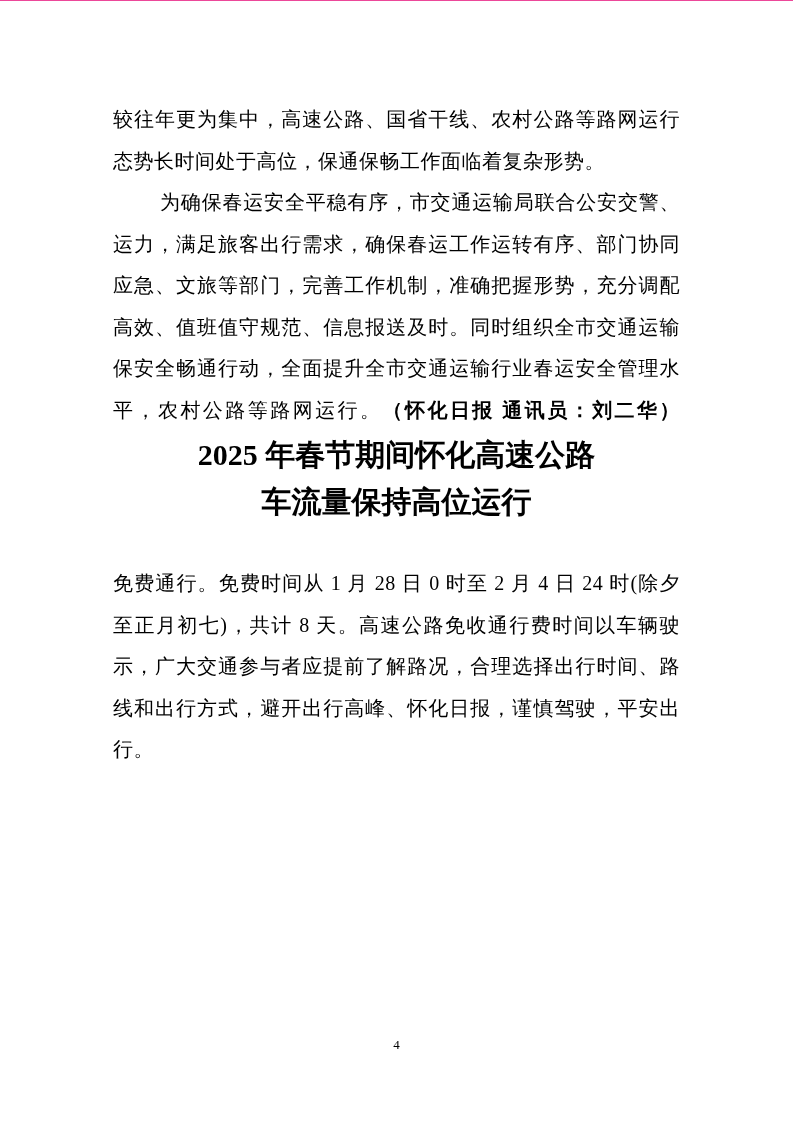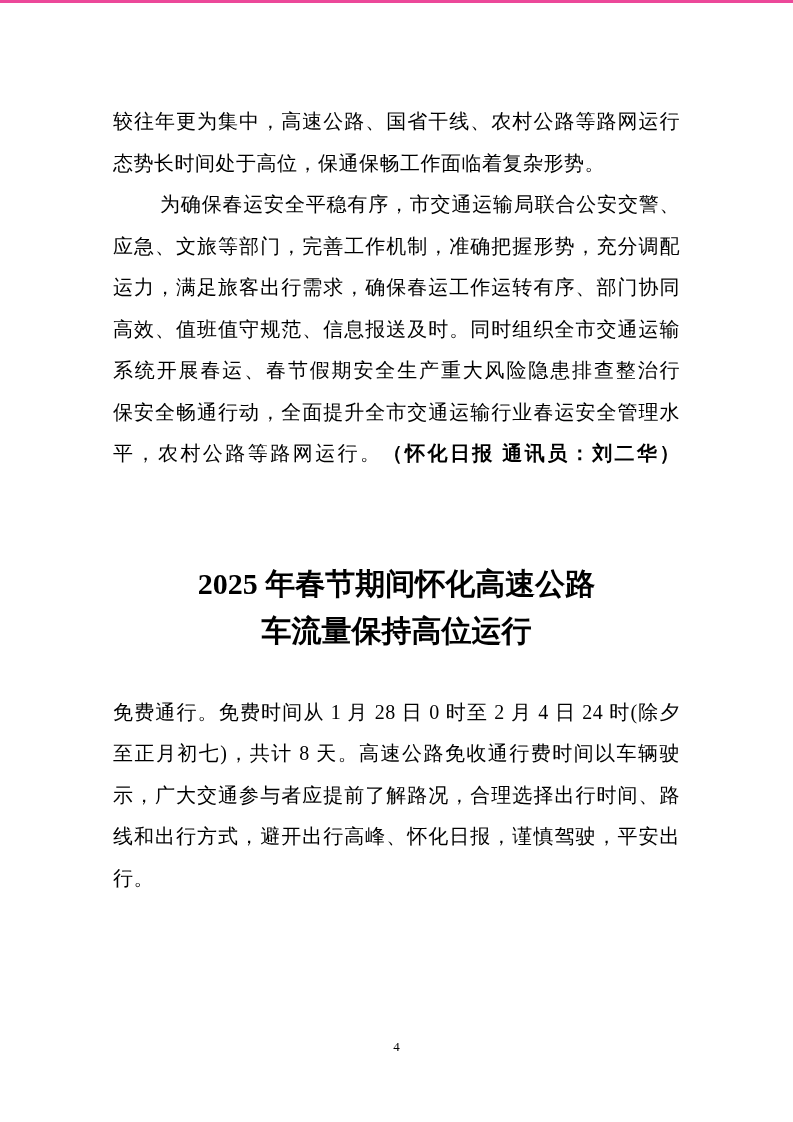--- a/index.html
+++ b/index.html
@@ -8,21 +8,21 @@
     background: #ffffff;
   }
   .page {
     position: relative;
     width: 793px;
     height: 1122px;
     background: #ffffff;
     color: #000000;
     font-family: "Liberation Serif", "DejaVu Serif", serif;
     overflow: hidden;
-    border-top: 3px solid #ec4899;
+    border-top: 1px solid #ec4899;
     box-sizing: border-box;
   }
   .content {
     position: absolute;
     left: 113px;
     top: 98px;
     width: 567px;
   }
   
   .bline {
@@ -39,21 +39,20 @@
   .bline.end {
     text-align-last: left;
   }
   .bline.indent {
     text-indent: 47px;
   }
   .byline {
     font-weight: bold;
   }
   .title-block {
-    margin-top: 85px;
   }
   .title-line {
     font-size: 30px;
     font-weight: bold;
     line-height: 47px;
     height: 47px;
     overflow: hidden;
     text-align: center;
     white-space: nowrap;
   }
@@ -76,24 +75,23 @@
 <div class="page">
   <div class="content">
 
     <div>
       <div class="bline">较往年更为集中，高速公路、国省干线、农村公路等路网运行</div>
       <div class="bline end">态势长时间处于高位，保通保畅工作面临着复杂形势。</div>
     </div>
 
     <div>
       <div class="bline indent">为确保春运安全平稳有序，市交通运输局联合公安交警、</div>
+      <div class="bline">运力，满足旅客出行需求，确保春运工作运转有序、部门协同</div>
       <div class="bline">应急、文旅等部门，完善工作机制，准确把握形势，充分调配</div>
-      <div class="bline">运力，满足旅客出行需求，确保春运工作运转有序、部门协同</div>
       <div class="bline">高效、值班值守规范、信息报送及时。同时组织全市交通运输</div>
-      <div class="bline">系统开展春运、春节假期安全生产重大风险隐患排查整治行</div>
       <div class="bline">保安全畅通行动，全面提升全市交通运输行业春运安全管理水</div>
       <div class="bline">
         <span>平，农村公路等路网运行。</span><span class="byline">（怀化日报 通讯员：刘二华）</span>
       </div>
     </div>
 
     <div class="title-block">
       <div class="title-line">2025 年春节期间怀化高速公路</div>
       <div class="title-line">车流量保持高位运行</div>
     </div>

